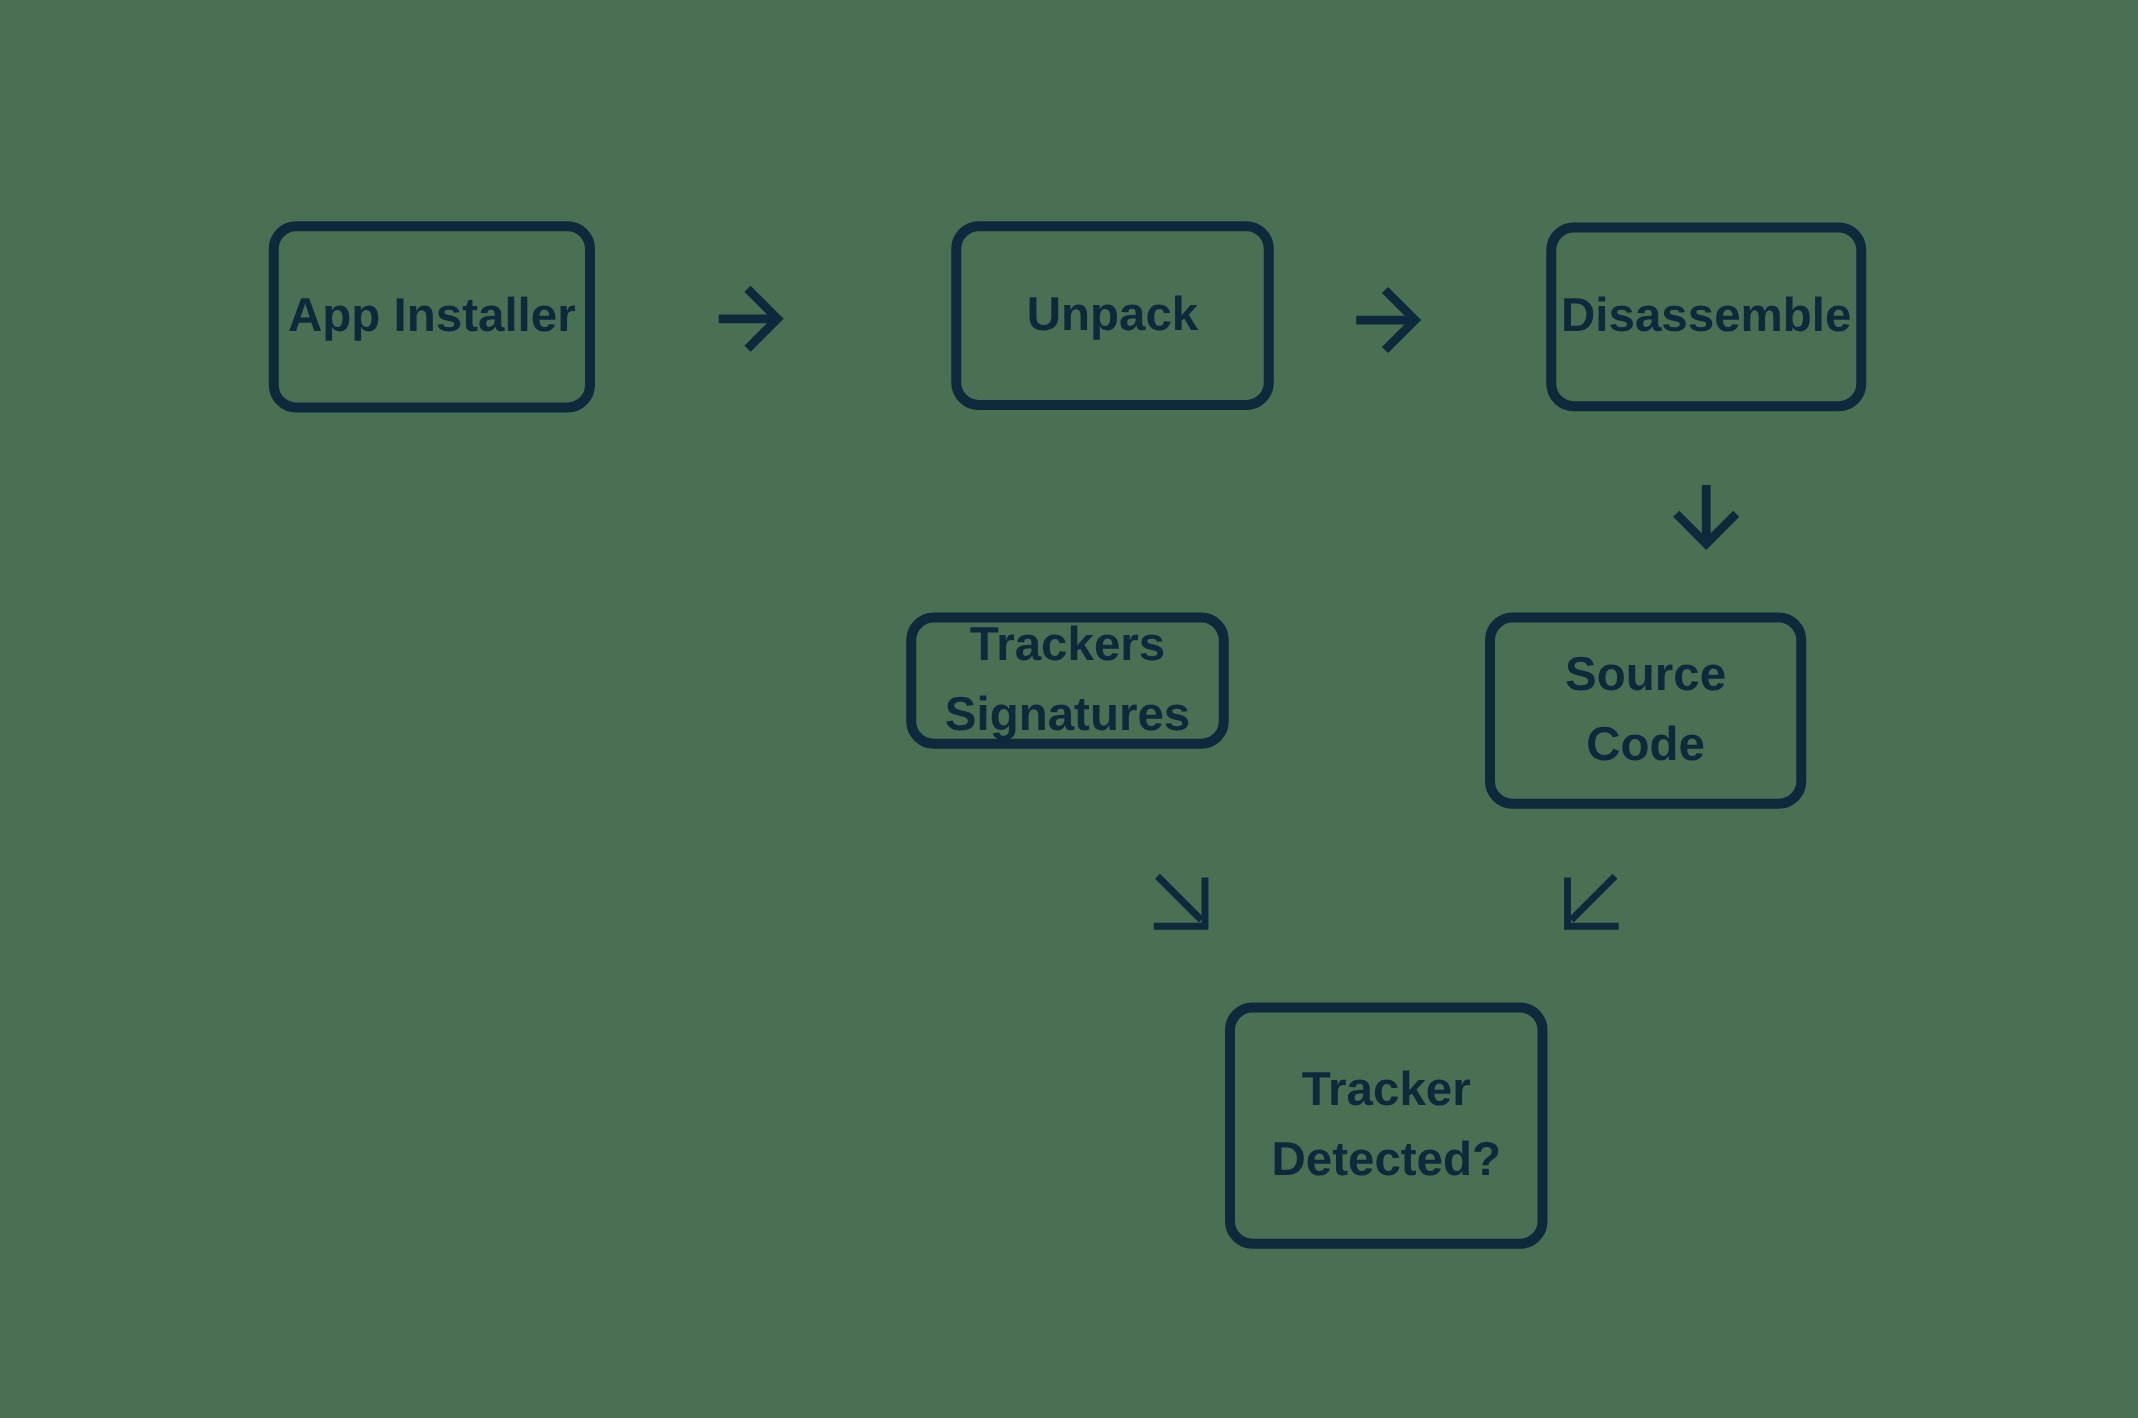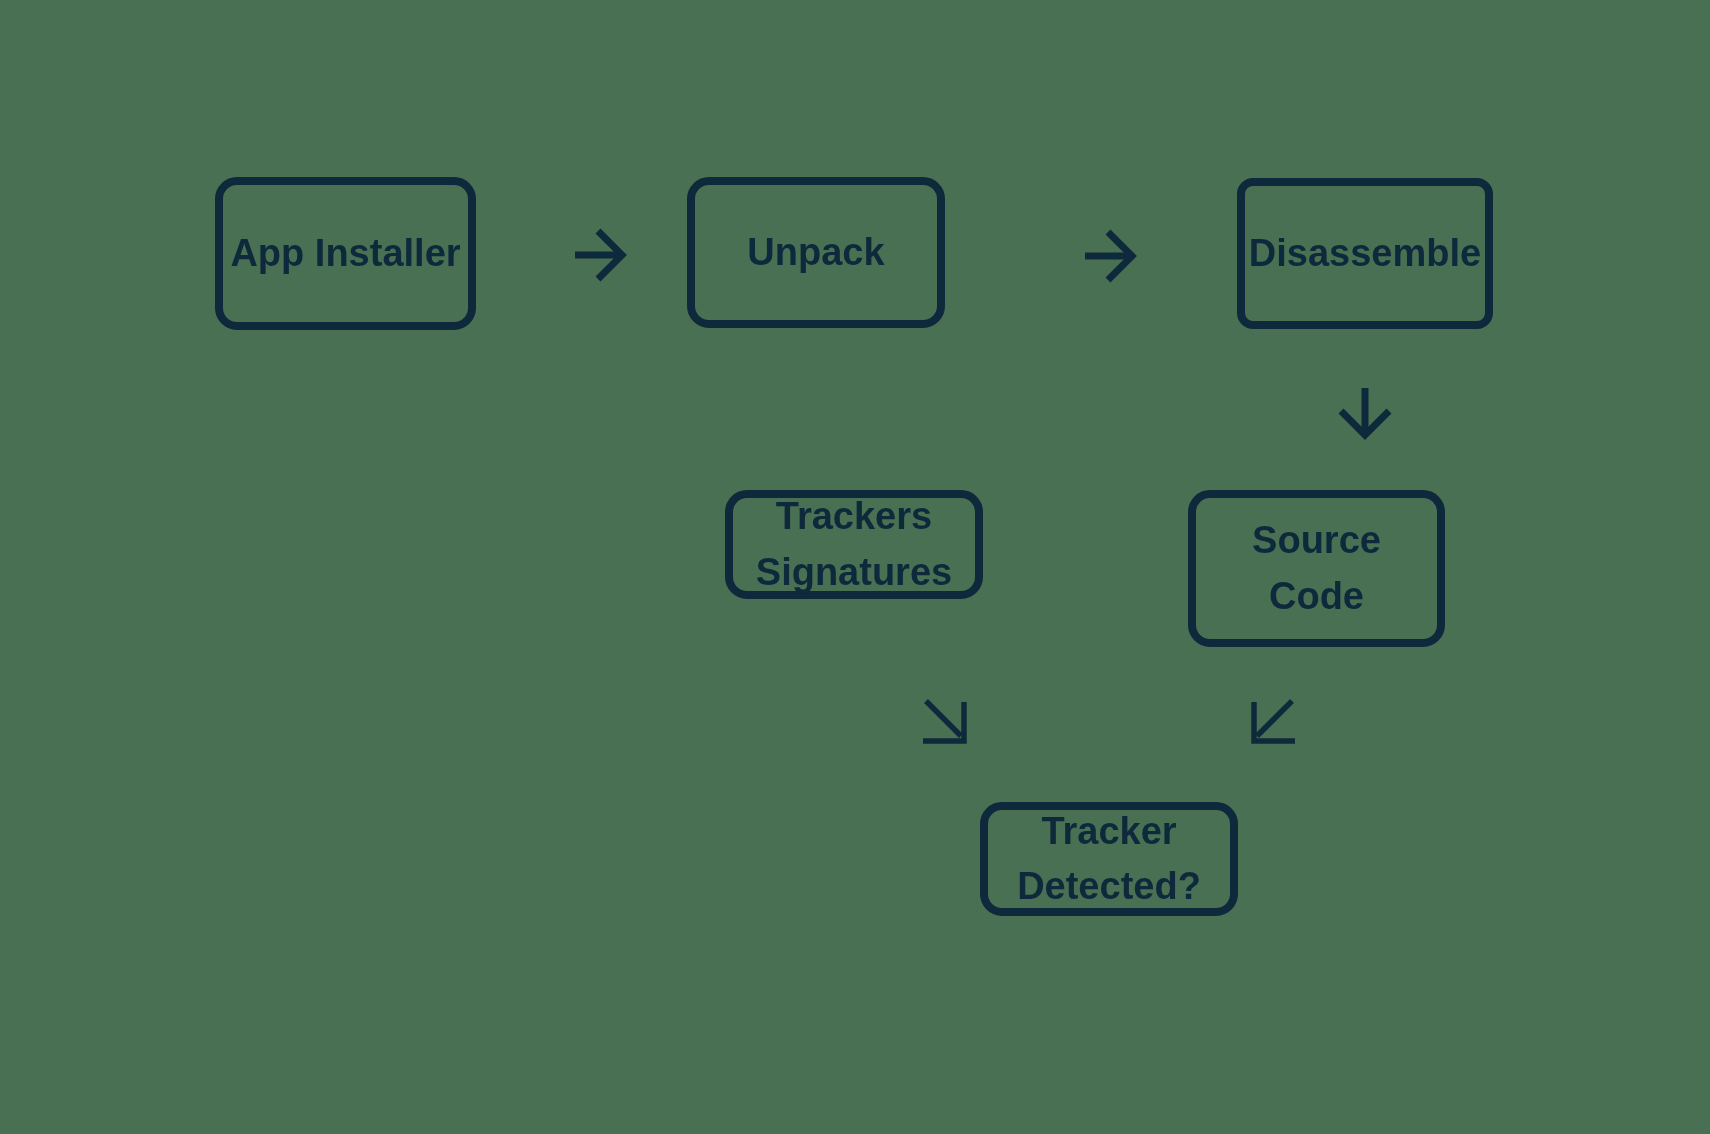--- a/index.html
+++ b/index.html
@@ -41,25 +41,25 @@
     overflow: visible;
   }
   .arrow path, .arrow line, .arrow polyline {
     fill: none;
     stroke: var(--ink);
     stroke-linecap: butt;
     stroke-linejoin: miter;
   }
   
   .n-app-installer       { left: 215px;  top: 177px; width: 261px; height: 153px; }
-  .n-unpack              { left: 687px;  top: 177px; width: 258px; height: 151px; }
-  .n-disassemble         { left: 1237px; top: 178px; width: 256px; height: 151px; border-radius: 16px; }
+  .n-unpack              { left: 761px;  top: 177px; width: 258px; height: 151px; }
+  .n-disassemble         { left: 1237px; top: 178px; width: 256px; height: 151px; }
   .n-trackers-signatures { left: 725px;  top: 490px; width: 258px; height: 109px; }
   .n-source-code         { left: 1188px; top: 490px; width: 257px; height: 157px; }
-  .n-tracker-detected    { left: 980px;  top: 802px; width: 258px; height: 114px; }
+  .n-tracker-detected    { left: 980px;  top: 802px; width: 258px; height: 197px; }
 
   .a-right-1     { left: 571px;  top: 228px; }
   .a-right-2     { left: 1081px; top: 229px; }
   .a-down        { left: 1338px; top: 384px; }
   .a-down-right  { left: 922px;  top: 699px; }
   .a-down-left   { left: 1250px; top: 699px; }
 </style>
 </head>
 <body>
 

